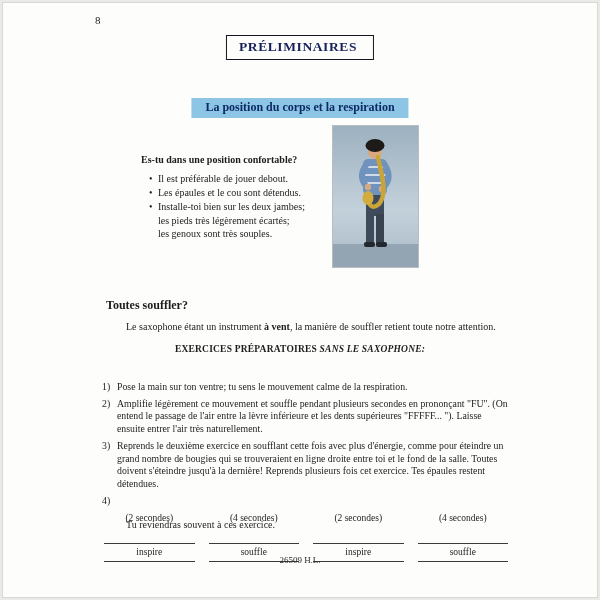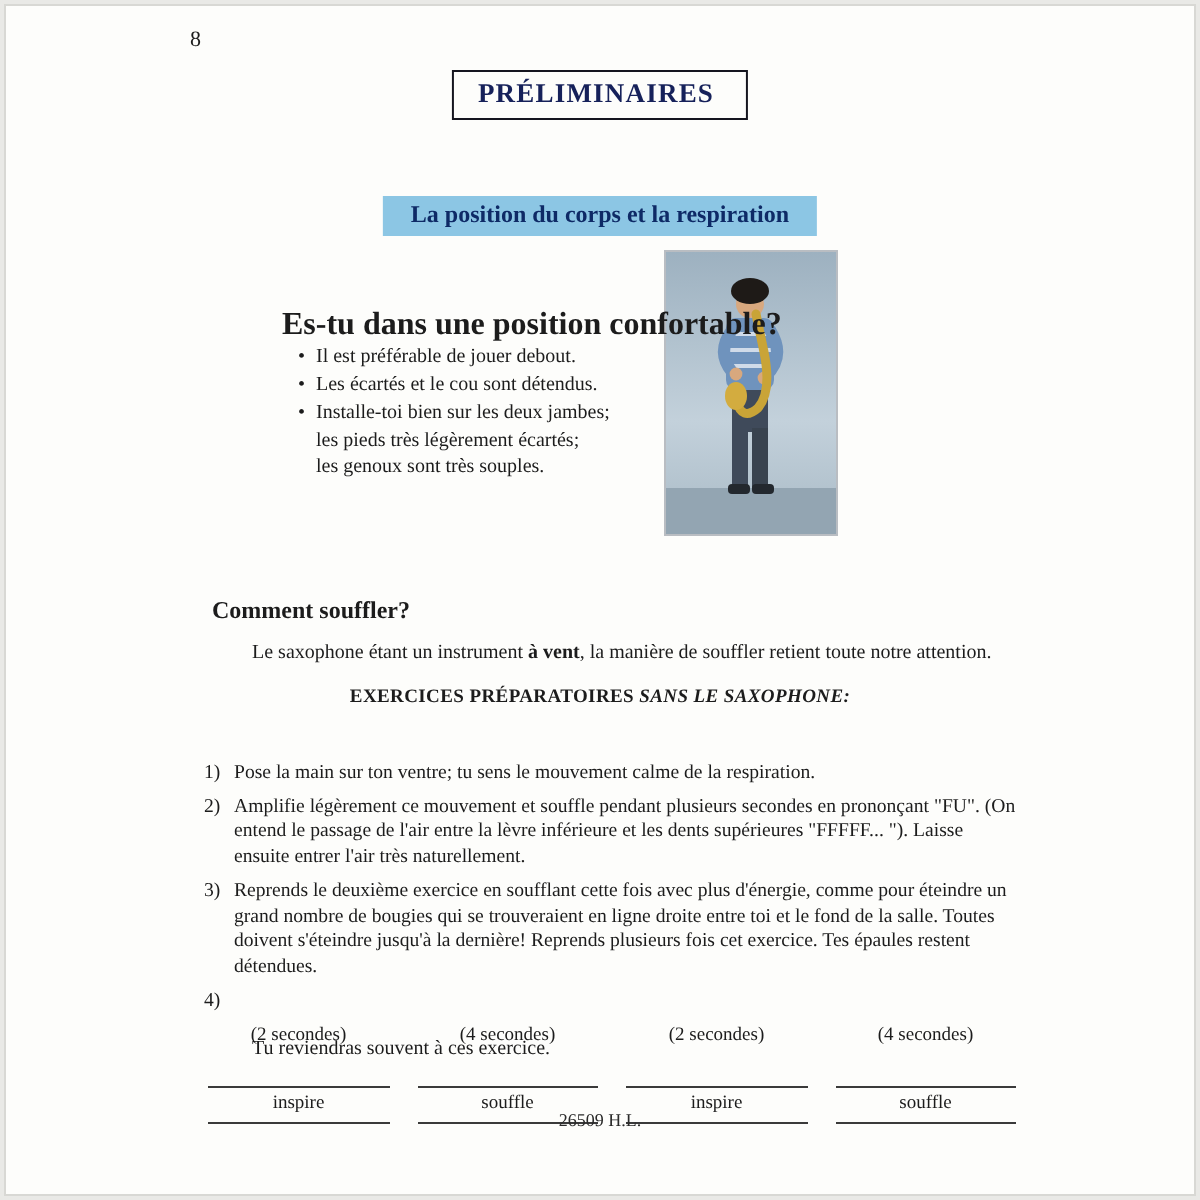--- a/index.html
+++ b/index.html
@@ -39,21 +39,21 @@
     white-space:nowrap;
     margin-top:17px;
   }
   .photo{
     position:absolute;top:124px;left:331px;
     width:85px;height:141px;
     box-shadow:0 0 0 1px #b9bdc2;
   }
   .q-heading{
     position:absolute;top:152px;left:139px;
-    font-size:16px;font-weight:bold;
+    font-size:10px;font-weight:bold;
   }
   .bullets{
     position:absolute;top:170px;left:147px;width:180px;
     font-size:10px;line-height:1.32;
   }
   .bullet-item{display:flex;margin-bottom:1px;}
   .bullet-item .dot{width:9px;flex:0 0 9px;}
   .bullet-item .txt{white-space:pre-line;}
   .souffler-heading{
     position:absolute;top:296px;left:104px;
@@ -146,31 +146,31 @@
 
   <div class="q-heading">Es-tu dans une position confortable?</div>
 
   <div class="bullets">
     <div class="bullet-item">
       <span class="dot">•</span>
       <span class="txt">Il est préférable de jouer debout.</span>
     </div>
     <div class="bullet-item">
       <span class="dot">•</span>
-      <span class="txt">Les écartés et le cou sont détendus.</span>
+      <span class="txt">Les épaules et le cou sont détendus.</span>
     </div>
     <div class="bullet-item">
       <span class="dot">•</span>
       <span class="txt">Installe-toi bien sur les deux jambes;
 les pieds très légèrement écartés;
 les genoux sont très souples.</span>
     </div>
   </div>
 
-  <div class="souffler-heading">Comment souffler?</div>
+  <div class="souffler-heading">Toutes souffler?</div>
 
   <div class="intro">
     <span>Le saxophone étant un instrument </span><b>à vent</b><span>, la manière de souffler retient toute notre attention.</span>
   </div>
 
   <div class="ex-heading">
     <span>EXERCICES PRÉPARATOIRES </span><span class="em">SANS LE SAXOPHONE:</span>
   </div>
 
   <div class="ex-items">

